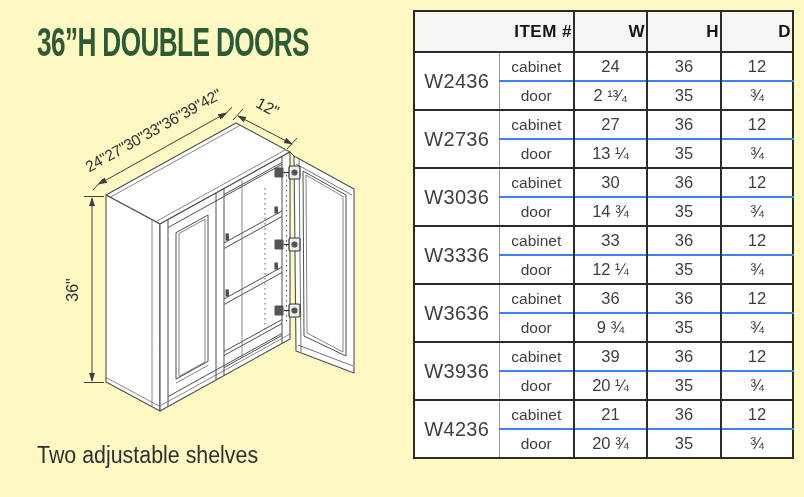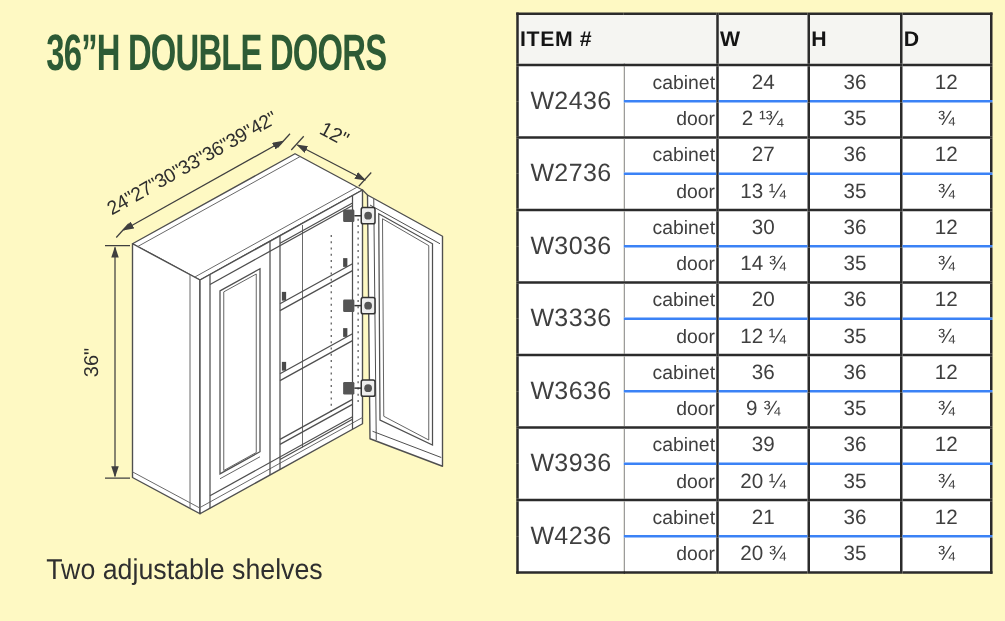--- a/index.html
+++ b/index.html
@@ -15,26 +15,26 @@
 
   #drawing{position:absolute;left:0;top:80px;}
   #drawing text{font-family:"Liberation Sans",sans-serif;fill:#2e2e2e;}
 
   .spec-table{position:absolute;left:413px;top:10px;width:379px;
               border-collapse:collapse;table-layout:fixed;color:#3f3f3f;}
   .spec-table,.spec-table td,.spec-table th{box-sizing:border-box;}
   .spec-table{border:2px solid #2b2b2b;}
   .spec-table th{height:41px;font-size:17px;font-weight:700;color:#141414;
                  background:#f5f5f2;border-bottom:2px solid #2b2b2b;
-                 letter-spacing:.5px;text-align:left;vertical-align:middle;}
+                 letter-spacing:.5px;text-align:right;vertical-align:middle;}
   .spec-table th.v-strong{border-left:2px solid #2b2b2b;}
   .spec-table td{height:29px;text-align:center;vertical-align:middle;
                  font-size:16.5px;background:#fff;}
   .spec-table td.c-item{font-size:20px;letter-spacing:.3px;}
-  .spec-table td.c-lbl{font-size:15.5px;border-left:1px solid #9b9b9b;text-align:right;}
+  .spec-table td.c-lbl{font-size:15.5px;border-left:1px solid #9b9b9b;}
   .spec-table td.v-strong{border-left:2px solid #2b2b2b;}
   .spec-table tr.g-top td{border-top:2px solid #2b2b2b;}
   .spec-table tr.g-inner td{border-top:2px solid #3b82f6;}
 </style>
 </head>
 <body>
 
 <div id="page">
 
   <div class="title" style="color: rgb(45, 91, 53);">36”H DOUBLE DOORS</div>
@@ -210,21 +210,21 @@
         </tr>
         <tr class="g-inner">
           <td class="c-lbl">door</td>
           <td class="v-strong">14 ¾</td>
           <td class="v-strong">35</td>
           <td class="v-strong">¾</td>
         </tr>
         <tr class="g-top">
           <td class="c-item" rowspan="2">W3336</td>
           <td class="c-lbl">cabinet</td>
-          <td class="v-strong">20</td>
+          <td class="v-strong">33</td>
           <td class="v-strong">36</td>
           <td class="v-strong">12</td>
         </tr>
         <tr class="g-inner">
           <td class="c-lbl">door</td>
           <td class="v-strong">12 ¼</td>
           <td class="v-strong">35</td>
           <td class="v-strong">¾</td>
         </tr>
         <tr class="g-top">

